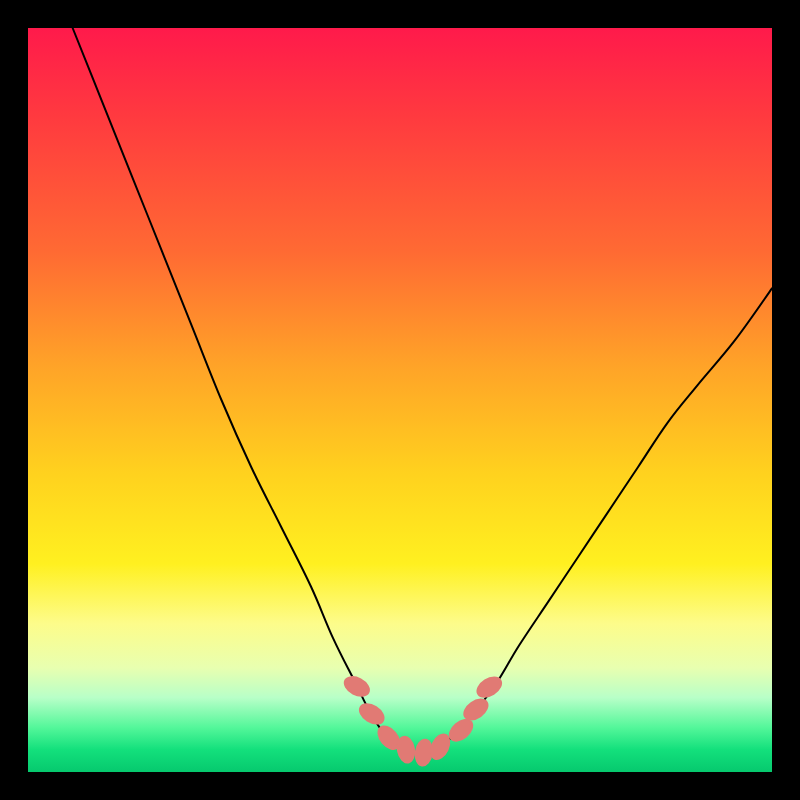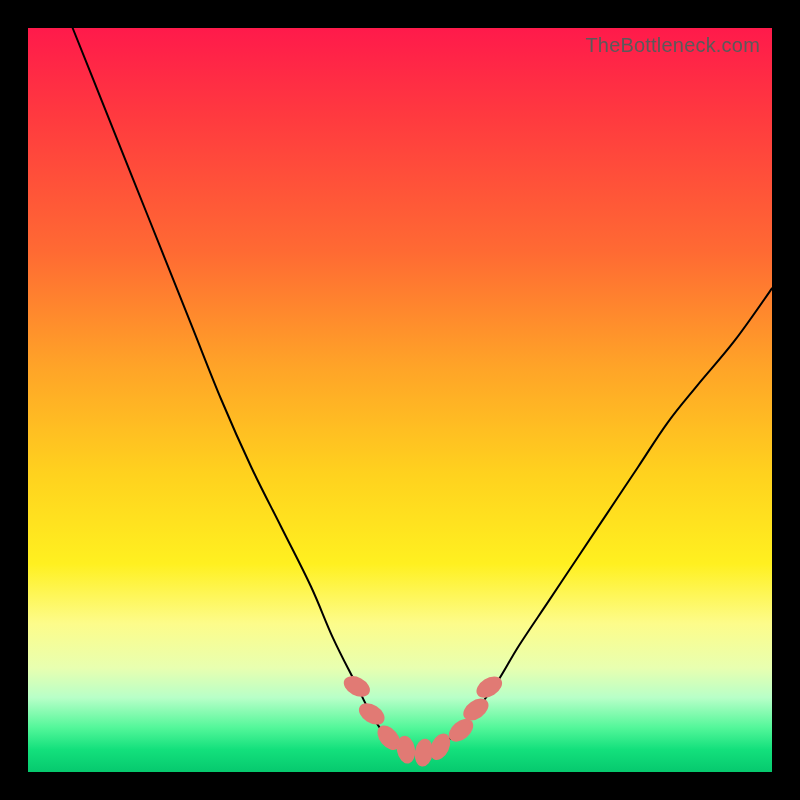--- a/index.html
+++ b/index.html
@@ -66,21 +66,20 @@
   .bead {
     fill: #e17a74;
     stroke: none;
   }
 </style>
 </head>
 <body>
 
 <div class="frame">
   <div class="plot">
-    <div class="watermark">TheBottleneck.com</div>
     <svg class="curve" viewBox="0 0 744 744">
       <path id="left-path" class="line" d="M 44.64,0 C 49.9968,13.391999999999996 63.686400000000006,47.615999999999985 74.4,74.39999999999998 C 85.1136,101.18399999999997 93.44640000000001,122.01599999999995 104.16000000000001,148.79999999999995 C 114.87360000000001,175.58399999999997 123.20639999999999,196.41600000000003 133.92,223.20000000000005 C 144.6336,249.98400000000007 152.9664,270.81600000000003 163.68,297.6 C 174.39360000000002,324.384 182.7264,346.5552 193.44,372 C 204.15359999999998,397.4448 212.48639999999997,416.19360000000006 223.2,438.96000000000004 C 233.9136,461.7264 242.2464,477.05280000000005 252.96,498.48 C 263.6736,519.9072 273.34560000000005,537.912 282.72,558 C 292.0944,578.088 297.0048,592.6704000000001 305.03999999999996,610.08 C 313.07519999999994,627.4896 320.664,641.328 327.36,654.72 C 334.05600000000004,668.1120000000001 336.8832,675.1056 342.24,684.48 C 347.59680000000003,693.8544 351.7632,700.3718399999999 357.12,706.8 C 362.4768,713.22816 366.6432,716.97792 372,720.192 C 377.3568,723.40608 384.2016,723.85248 386.88,724.656"></path>
       <path id="right-path" class="line" d="M 386.88,724.656 C 389.5584,724.12032 396.4032,723.5548799999999 401.76000000000005,721.68 C 407.11680000000007,719.80512 411.2832000000001,717.588 416.64000000000004,714.24 C 421.9968,710.892 426.1632,708.4368000000001 431.52,703.08 C 436.87679999999995,697.7232 439.70399999999995,693.1848 446.4,684.48 C 453.096,675.7752 460.6848,666.7728000000001 468.72,654.72 C 476.75520000000006,642.6672 481.66560000000004,632.2512 491.04,617.52 C 500.4144,602.7887999999999 510.08639999999997,588.9504 520.8,572.88 C 531.5136,556.8096 539.8463999999999,544.3104 550.56,528.24 C 561.2736,512.1696000000001 569.6064,499.67040000000003 580.32,483.6 C 591.0336000000001,467.5296 599.3663999999999,455.03040000000004 610.0799999999999,438.96000000000004 C 620.7936,422.88960000000003 629.1264,409.0512 639.84,394.32 C 650.5536000000001,379.5888 657.5472000000001,371.8512 669.6,357.12 C 681.6528,342.3888 693.4079999999999,329.88960000000003 706.8,312.48 C 720.192,295.0704 737.304,269.77439999999996 744,260.4"></path>
       <g id="beads">
           <ellipse class="bead" cx="328.848" cy="658.44" rx="9" ry="14" fill="#e17a74" transform="rotate(-62 328.848 658.44)"></ellipse>
           <ellipse class="bead" cx="343.728" cy="685.968" rx="9" ry="14" fill="#e17a74" transform="rotate(-58 343.728 685.968)"></ellipse>
           <ellipse class="bead" cx="360.84" cy="709.776" rx="9" ry="14" fill="#e17a74" transform="rotate(-40 360.84 709.776)"></ellipse>
           <ellipse class="bead" cx="377.952" cy="721.68" rx="9" ry="14" fill="#e17a74" transform="rotate(-10 377.952 721.68)"></ellipse>
           <ellipse class="bead" cx="395.808" cy="724.656" rx="9" ry="14" fill="#e17a74" transform="rotate(8 395.808 724.656)"></ellipse>
           <ellipse class="bead" cx="412.17599999999993" cy="718.704" rx="9" ry="14" fill="#e17a74" transform="rotate(25 412.17599999999993 718.704)"></ellipse>

